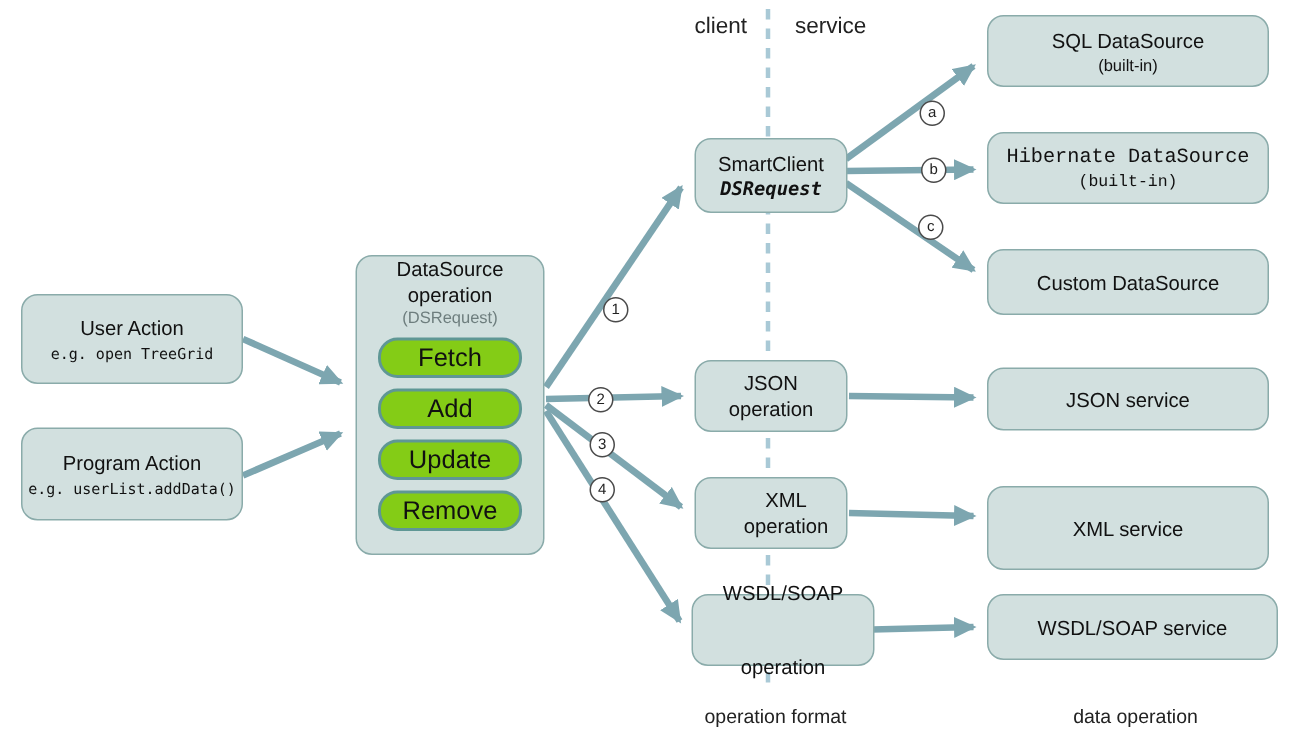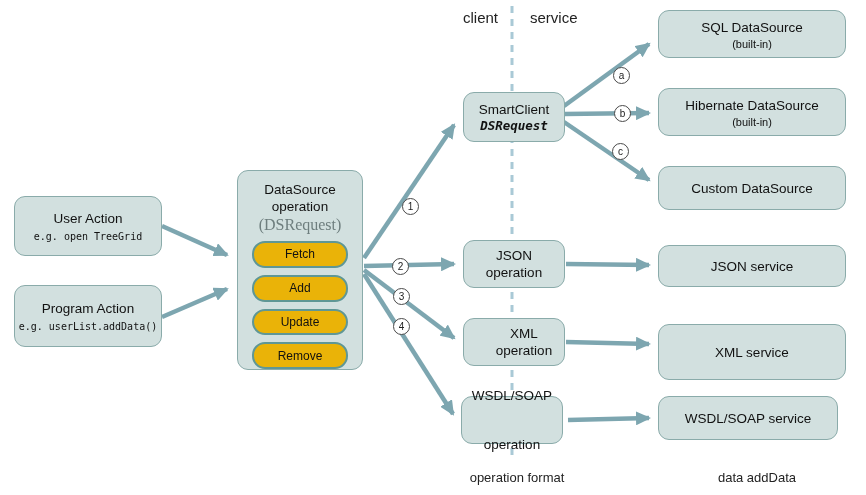--- a/index.html
+++ b/index.html
@@ -27,51 +27,51 @@
   .box .code{
     font-family:"DejaVu Sans Mono",monospace;
     font-size:10px;margin-top:4px;white-space:nowrap;
   }
   .box .mono-bold{
     font-family:"DejaVu Sans Mono",monospace;
     font-weight:bold;font-size:12.5px;line-height:16px;font-style:italic;
   }
   .box .subtitle-small{font-size:11px;margin-top:2px;}
   .box .subtitle-mono{
-    font-family:Liberation Serif, serif;
-    font-size:16px;color:#6e7e7e;margin-top:1px;
+    font-family:Liberation Sans, sans-serif;
+    font-size:11px;color:#6e7e7e;margin-top:1px;
   }
 
   
   .user-action{left:14px;top:196px;width:148px;height:60px;}
   .program-action{left:14px;top:285px;width:148px;height:62px;}
 
   
-  .ds-op{left:237px;top:170px;width:126px;height:200px;justify-content:flex-start;padding-top:10px;}
+  .ds-op{left:237px;top:170px;width:126px;height:200px;justify-content:flex-start;}
   .pill{
     width:92px;height:23px;margin-top:7px;
-    background:#eab308;border:2px solid #5f9795;border-radius:13px;
+    background:#84cc16;border:2px solid #5f9795;border-radius:13px;
     display:flex;align-items:center;justify-content:center;
-    font-size:12px;
+    font-size:17px;
   }
   .pill:first-of-type{margin-top:9px;}
 
   
   .smartclient{left:463px;top:92px;width:102px;height:50px;}
   .json-op{left:463px;top:240px;width:102px;height:48px;}
   .xml-op{left:463px;top:318px;width:102px;height:48px;padding-left:20px;}
-  .wsdl-op{left:461px;top:396px;width:102px;height:48px;gap:32px;}
+  .wsdl-op{left:461px;top:396px;width:122px;height:48px;gap:32px;}
 
   
   .sql-ds{left:658px;top:10px;width:188px;height:48px;}
-  .hib-ds{left:658px;top:88px;width:188px;height:48px;}
+  .hib-ds{left:658px;top:88px;width:188px;height:48px;font-family:Liberation Mono, monospace;}
   .custom-ds{left:658px;top:166px;width:188px;height:44px;}
   .json-svc{left:658px;top:245px;width:188px;height:42px;}
   .xml-svc{left:658px;top:324px;width:188px;height:56px;}
-  .wsdl-svc{left:658px;top:396px;width:180px;height:44px;}
+  .wsdl-svc{left:658px;top:396px;width:194px;height:44px;}
 
   .zone-label{
     position:absolute;font-size:15px;color:#222;
   }
   .client-label{left:440px;top:9px;width:58px;text-align:right;}
   .server-label{left:530px;top:9px;width:70px;text-align:left;}
   .bottom-label{
     position:absolute;top:470px;font-size:13px;color:#222;text-align:center;width:130px;
   }
   .op-format-label{left:452px;}
@@ -119,21 +119,21 @@
     <line x1="564" y1="122" x2="649" y2="180" stroke="#7da6b0" stroke-width="4.5" marker-end="url(#arrow)"></line>
 
     <line x1="566" y1="264" x2="649" y2="265" stroke="#7da6b0" stroke-width="4.5" marker-end="url(#arrow)"></line>
     <line x1="566" y1="342" x2="649" y2="344" stroke="#7da6b0" stroke-width="4.5" marker-end="url(#arrow)"></line>
     <line x1="568" y1="420" x2="649" y2="418" stroke="#7da6b0" stroke-width="4.5" marker-end="url(#arrow)"></line>
   </svg>
 
   <div class="zone-label client-label">client</div>
   <div class="zone-label server-label">service</div>
   <div class="bottom-label op-format-label">operation format</div>
-  <div class="bottom-label data-provider-label">data addData</div>
+  <div class="bottom-label data-provider-label">data operation</div>
 
   <div class="box program-action">
     <div class="title">Program Action</div>
     <div class="code">e.g. userList.addData()</div>
   </div>
   <div class="box user-action">
     <div class="title">User Action</div>
     <div class="code">e.g. open TreeGrid</div>
   </div>
 

